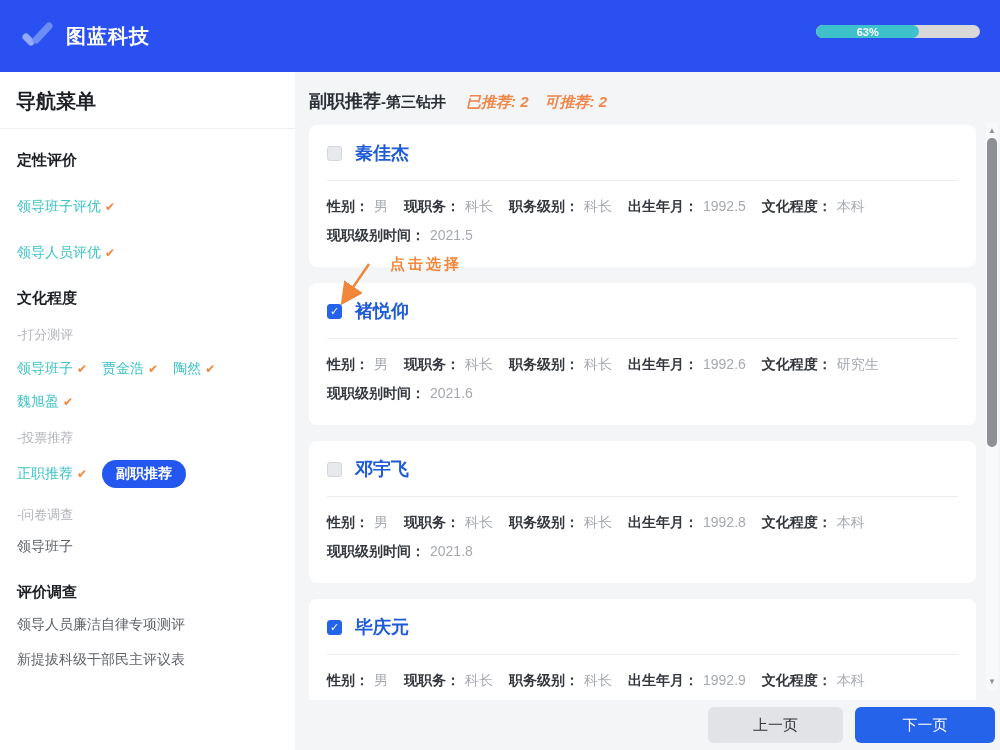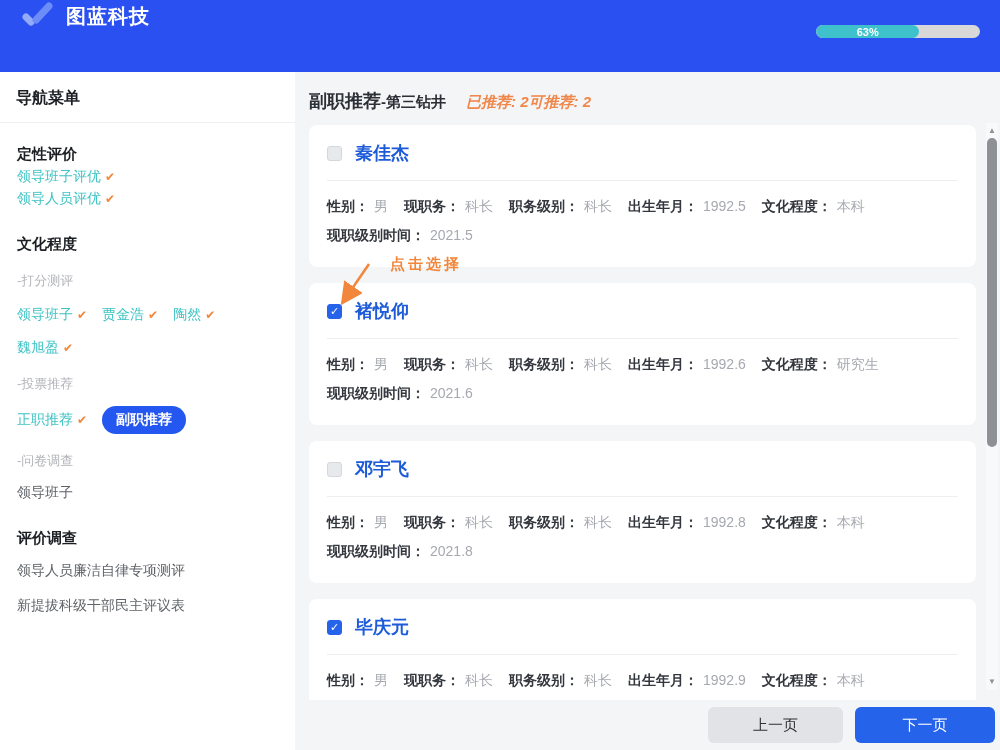--- a/index.html
+++ b/index.html
@@ -1,54 +1,54 @@
 <!DOCTYPE html>
 <html><head>
 <meta charset="utf-8">
 <style>
   * { margin:0; padding:0; box-sizing:border-box; }
   html,body { width:1000px; height:750px; overflow:hidden;
     font-family:"Liberation Sans","DejaVu Sans",sans-serif; background:#f4f5f6; }
 
   
   .header { position:relative; height:72px; background:#2b50f2;
-    display:flex; align-items:flex-start; padding:0 20px; }
+    display:flex; align-items:center; padding:0 20px; }
   .logo { display:flex; align-items:center; }
   .brand { color:#ffffff; font-size:20px; font-weight:bold; margin-left:10px; letter-spacing:1px; }
   .progress-track { position:absolute; right:20px; top:25px; width:164px; height:13px;
     background:#d8d8d8; border-radius:7px; overflow:hidden; }
   .progress-fill { height:100%; background:#3ec1cb; border-radius:7px;
     display:flex; align-items:center; justify-content:center; }
   .progress-label { color:#ffffff; font-size:11px; font-weight:bold; }
 
   
   .body-row { display:flex; height:678px; }
   .sidebar { width:295px; background:#ffffff; flex-shrink:0; }
   .main { flex:1; position:relative; background:#f4f5f6; overflow:hidden; }
 
   
-  .sidebar-header { padding:16px 16px 13px; font-size:16px; font-weight:bold; color:#1c1f23;
+  .sidebar-header { padding:16px 16px 13px; font-size:20px; font-weight:bold; color:#1c1f23;
     border-bottom:1px solid #eef0f3; }
   .sidebar-body { padding:8px 17px 0; }
   .sec-title { font-size:15px; font-weight:bold; color:#1c1f23; }
   .mt-sm { margin-top:14px; } .mt-lg { margin-top:27px; }
-  .nav-link { display:block; color:#3fc3c5; font-size:14px; margin-top:4px; cursor:pointer; }
+  .nav-link { display:block; color:#3fc3c5; font-size:14px; margin-top:28px; cursor:pointer; }
   .check { color:#f2863b; font-size:12px; font-weight:bold; margin-left:4px; }
   .sub-label { color:#b3b5ba; font-size:13px; margin-top:18px; }
   .inline-links { display:flex; align-items:center; gap:15px; margin-top:16px; flex-wrap:wrap; }
   .inline-links .link { color:#3fc3c5; font-size:14px; cursor:pointer; white-space:nowrap; }
   .pill { background:#2457ef; color:#ffffff; font-size:14px; font-weight:bold;
     border-radius:15px; padding:5px 14px; cursor:pointer; }
   .plain-item { color:#5f6368; font-size:14px; margin-top:14px; cursor:pointer; }
 
   
   .main-title-row { padding:17px 0 0 14px; display:flex; align-items:baseline; }
   .page-title { font-size:18px; font-weight:bold; color:#2b2f36; }
   .page-subtitle { font-size:15px; font-weight:bold; color:#2b2f36; }
-  .stats { margin-left:20px; display:flex; }
+  .stats { margin-left:20px; display:flex; gap:16px; }
   .stat { color:#f0874a; font-size:15px; font-weight:bold; font-style:italic; }
 
   
   .cards { position:absolute; top:53px; left:14px; right:24px; bottom:50px; overflow:hidden; }
   .card { background:#ffffff; border-radius:8px; padding:16px 18px 22px; margin-bottom:16px; }
   .card-head { display:flex; align-items:center; gap:13px; }
   .checkbox { width:15px; height:15px; border-radius:3px; background:#e7e9ec;
     border:1px solid #d4d7dc; cursor:pointer; display:flex; align-items:center;
     justify-content:center; flex-shrink:0; }
   .checkbox .glyph { display:none; color:#ffffff; font-size:11px; font-weight:bold; line-height:1; }

